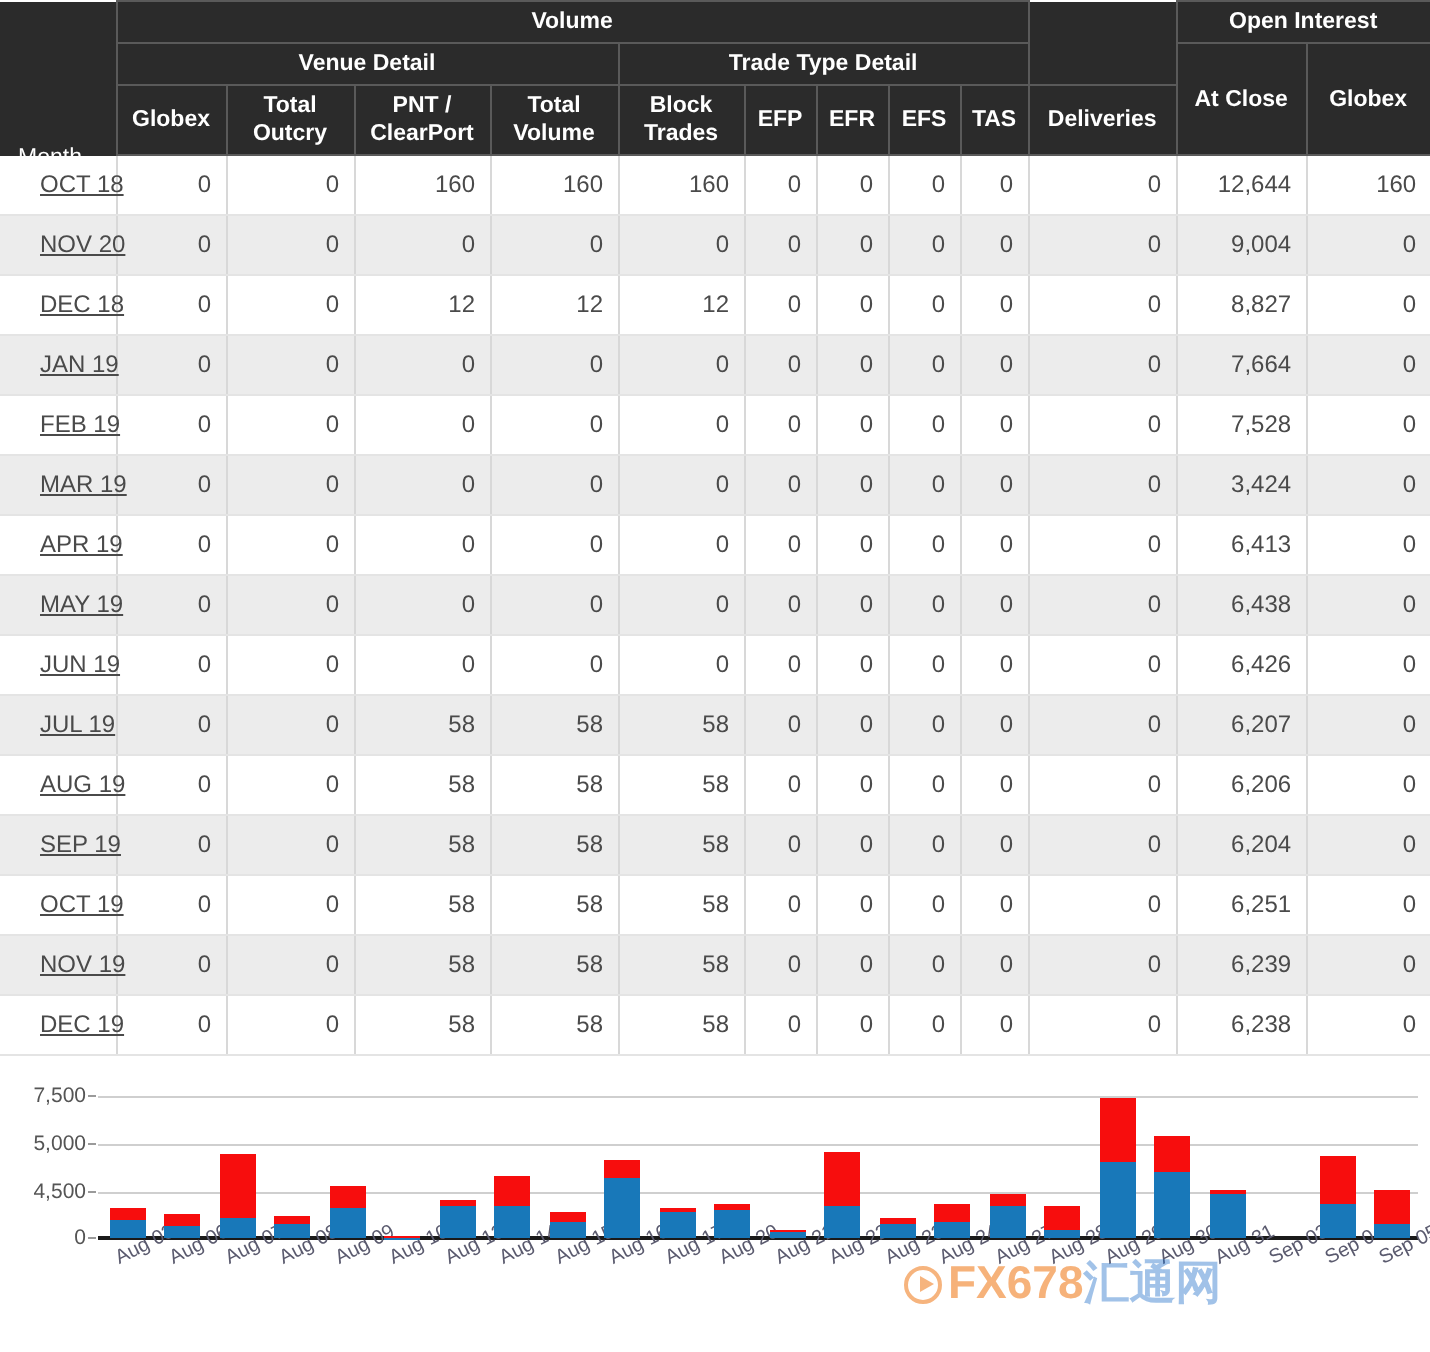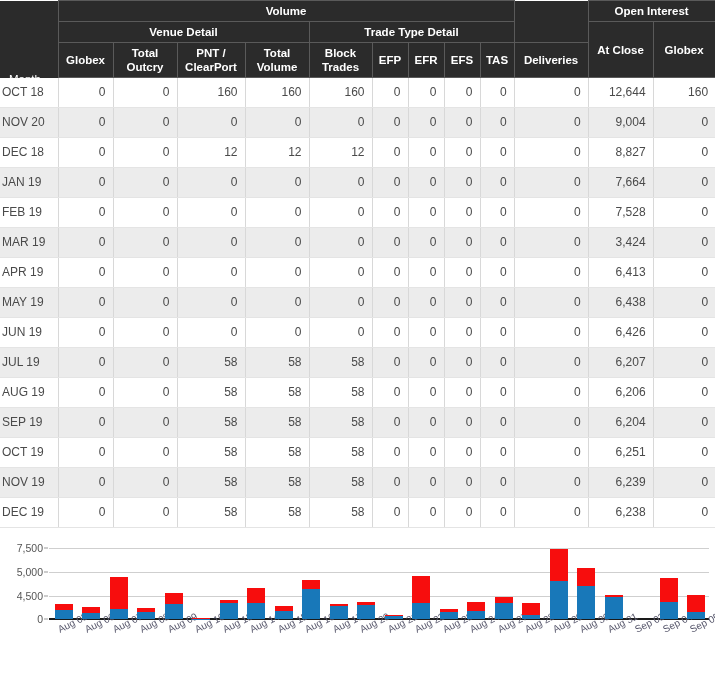--- a/index.html
+++ b/index.html
@@ -39,22 +39,23 @@
     padding: 4px 7px 4px 4px;
     text-align: right;
     color: #4a4a4a;
     font-size: 12px;
     height: 29px;
     line-height: 21px;
     white-space: nowrap;
   }
   table.vol td.month {
     text-align: left;
-    padding-left: 2px;
+    padding-left: 20px;
     border-left: none;
+    text-decoration: underline;
   }
   table.vol tr.odd td { background: #ffffff; }
   table.vol tr.even td { background: #ececec; }
   table.vol td.last { border-right: none; }
 
   
   .chart-wrap {
     position: relative;
     width: 715px;
     height: 136px;
@@ -559,14 +560,17 @@
         </div>
         <div class="xlabel" style="left: 611.75px; top: 86px;">Sep 04</div>
         <div class="bar" style="left: 638.25px;">
           <div class="seg-blue" style="height: 6.58824px; background: rgb(24, 120, 185);"></div>
           <div class="seg-red" style="height: 17.8824px; bottom: 6.58824px; background: rgb(247, 13, 13);"></div>
         </div>
         <div class="xlabel" style="left: 639.25px; top: 86px;">Sep 05</div>
       </div>
   </div>
 
+  <div class="watermark">
+    <span class="wm-circle"></span><span class="wm-orange">FX678</span><span>汇通网</span>
+  </div>
 
 </div>
 
 </body></html>

